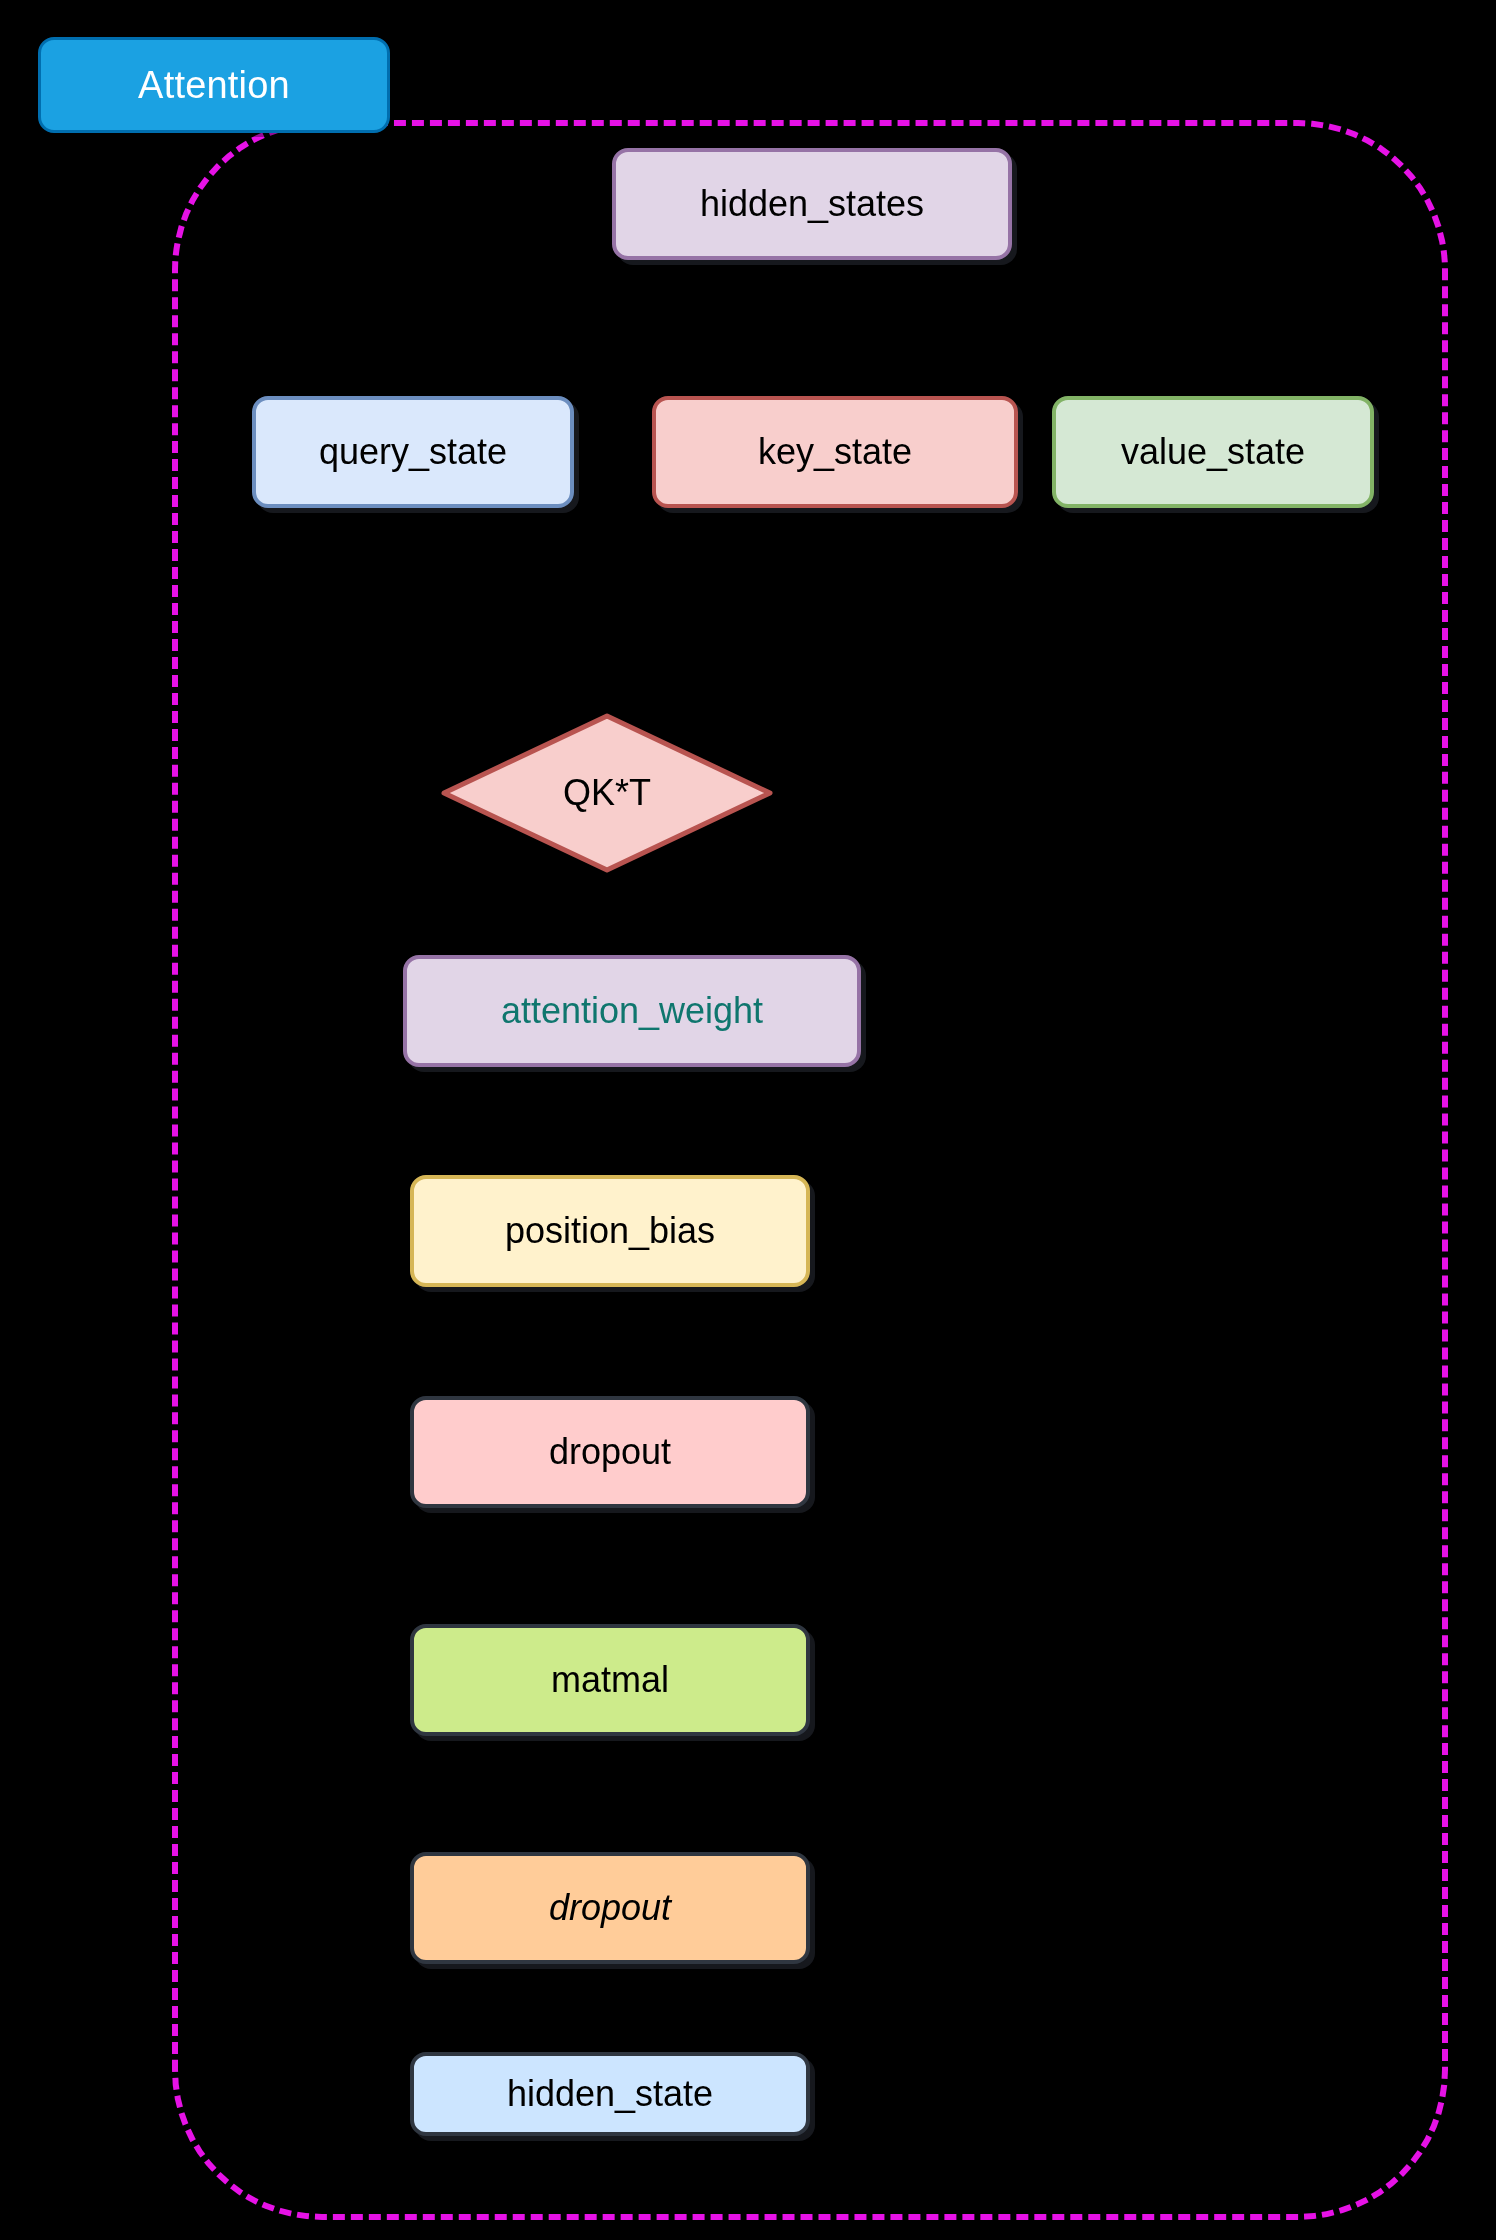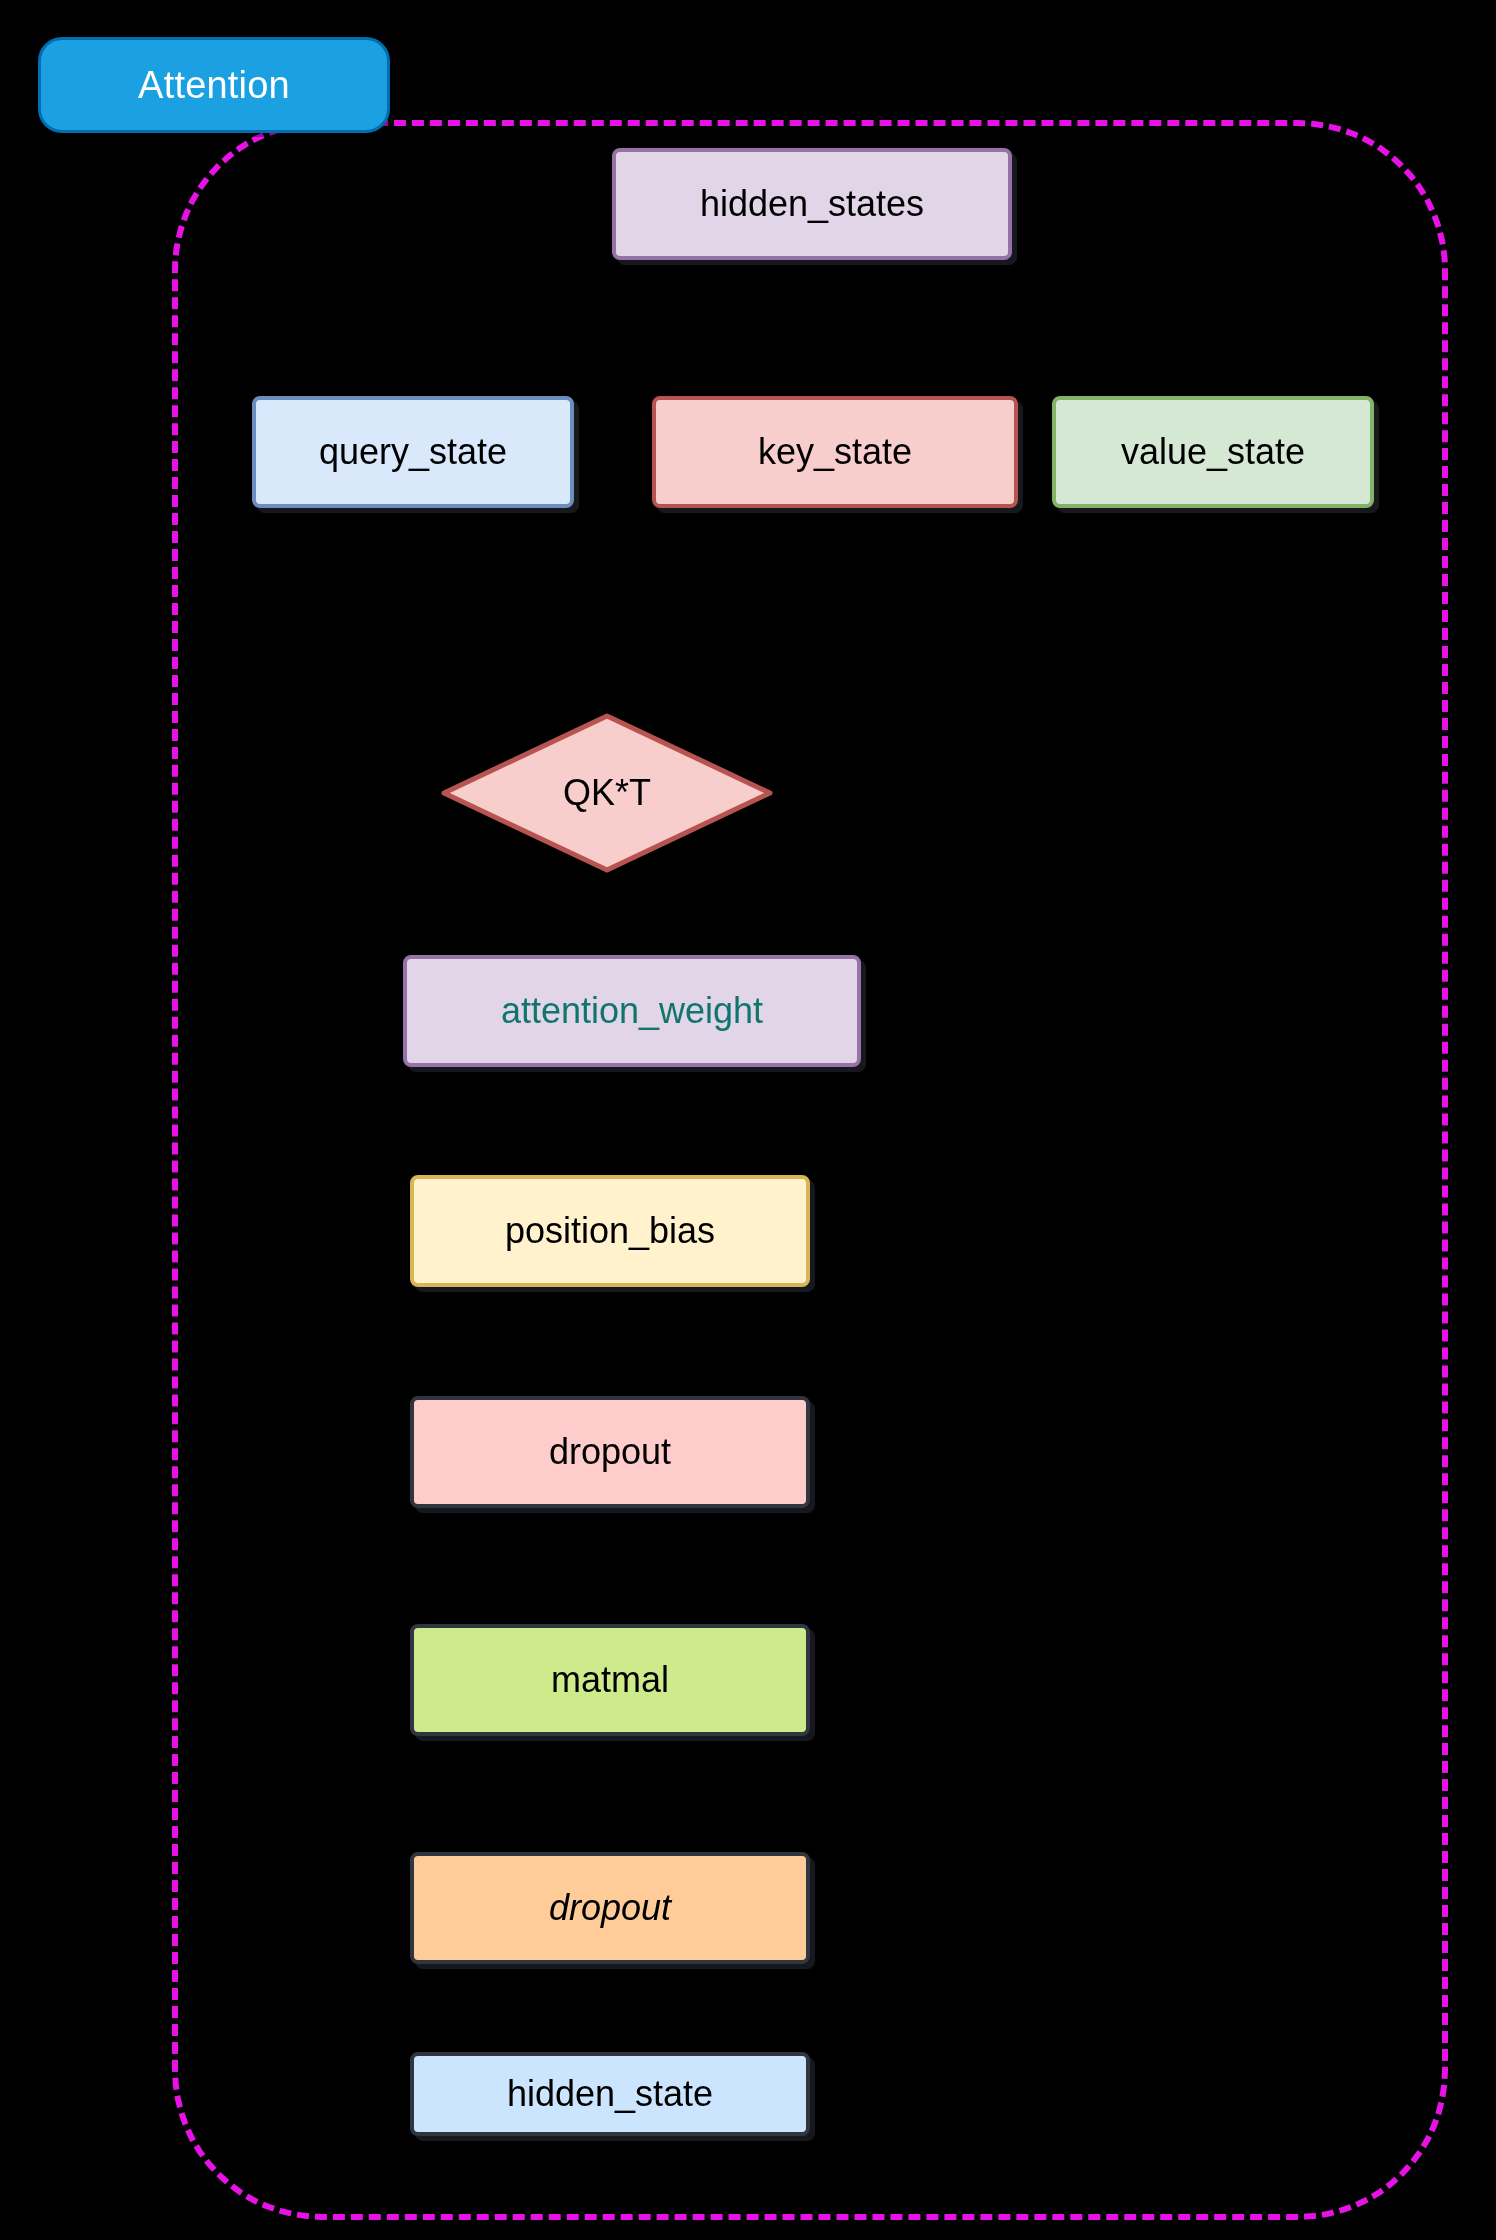--- a/index.html
+++ b/index.html
@@ -49,39 +49,39 @@
 
   
   .subgraph-title {
     position: absolute;
     left: 38px;
     top: 37px;
     width: 352px;
     height: 96px;
     background: #1ba1e2;
     border: 3px solid #006eaf;
-    border-radius: 24px;
+    border-radius: 16px;
     box-sizing: border-box;
     display: flex;
     align-items: center;
     justify-content: center;
     color: #ffffff;
     font-size: 38px;
     letter-spacing: 0.2px;
     box-shadow: 4px 4px 0 rgba(0,0,0,0.35);
   }
 
   
   .node {
     position: absolute;
     box-sizing: border-box;
     display: flex;
     align-items: center;
     justify-content: center;
-    border-radius: 8px;
+    border-radius: 16px;
     color: #000000;
     font-size: 36px;
     line-height: 1.1;
     text-align: center;
     white-space: nowrap;
     box-shadow: 5px 5px 0 rgba(40,44,52,0.55);
   }
 
   
   .diamond-wrap {

